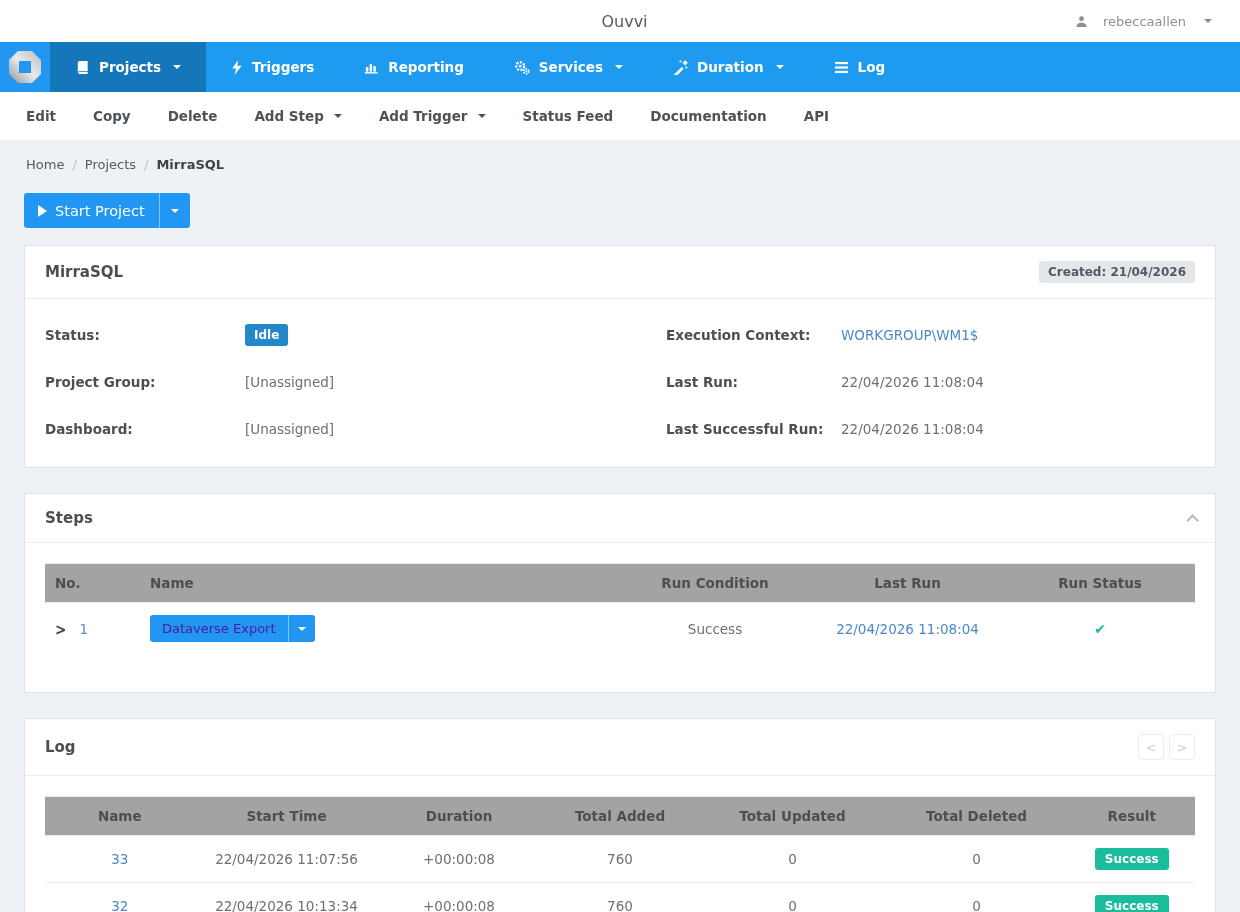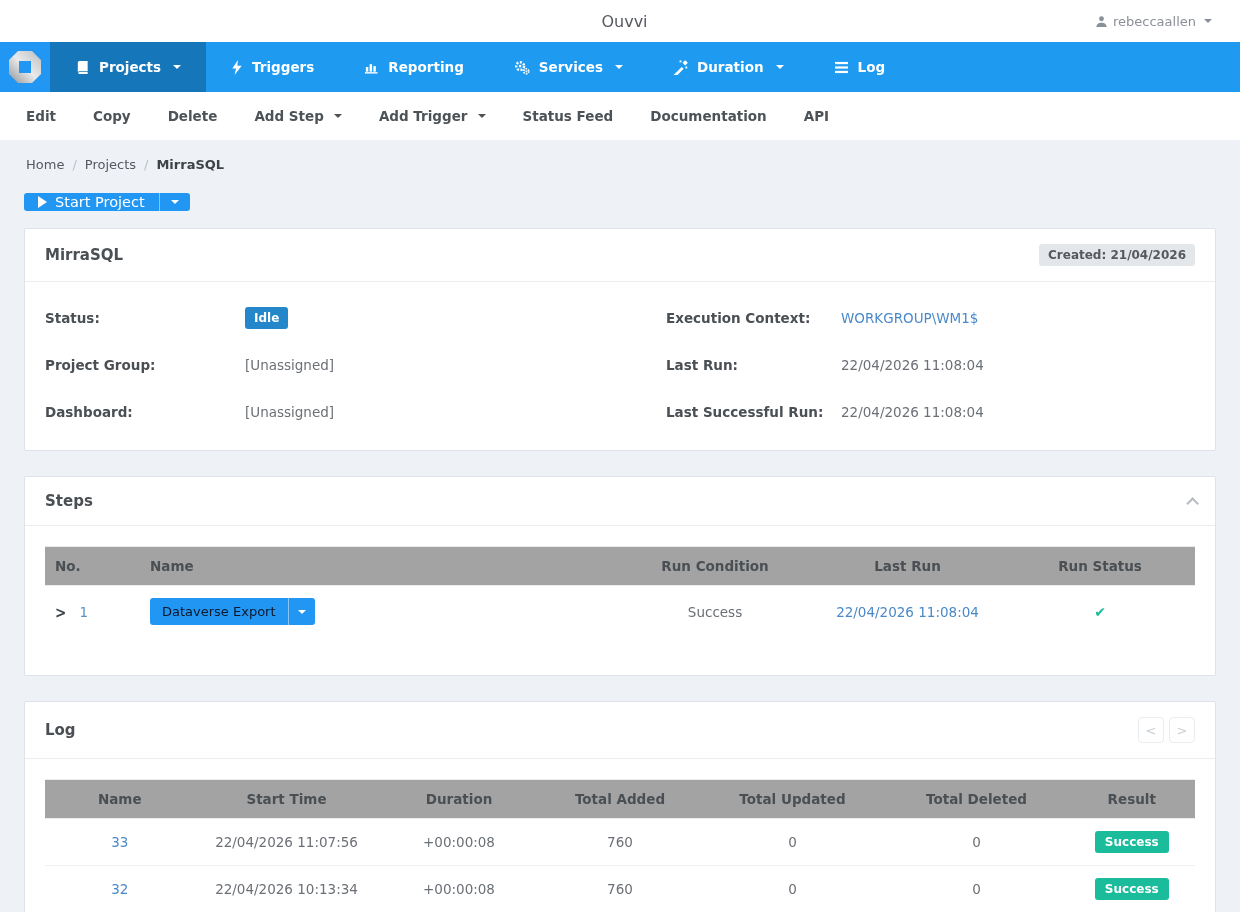--- a/index.html
+++ b/index.html
@@ -14,21 +14,21 @@
   .search-input {
     border:none; outline:none; width:420px; padding:0 0 0 13px;
     font-family:inherit; font-size:15px; color:#55595f; background:transparent;
   }
   .search-input::placeholder { color:#a9b0b8; }
   .app-title {
     position:absolute; left:9px; right:0; text-align:center;
     font-size:16px; color:#55595f; pointer-events:none;
   }
   .user-menu {
-    margin-left:auto; display:flex; align-items:center; gap:5px;
+    margin-left:auto; display:flex; align-items:center; gap:15px;
     padding-right:28px; color:#8a9097; font-size:13px; cursor:pointer; z-index:2;
   }
   .caret-down {
     display:inline-block; width:0; height:0;
     border-left:4px solid transparent; border-right:4px solid transparent;
     border-top:4px solid currentColor; margin-left:3px;
   }
 
   
   .navbar { height:50px; background:#1e9bf0; display:flex; align-items:stretch; }
@@ -49,21 +49,21 @@
   
   .content { padding:16px 24px 0; }
 
   .breadcrumb { display:flex; align-items:center; font-size:13px; margin:1px 0 0 2px; }
   .crumb { color:#55595f; cursor:pointer; }
   .crumb-sep { color:#b9c0c7; margin:0 8px; }
   .crumb.current { font-weight:bold; color:#3e4348; cursor:default; }
 
   
   .start-row { margin:21px 0 17px; }
-  .btn-split { display:inline-flex; height:18px; cursor:pointer; }
+  .btn-split { display:inline-flex; height:35px; cursor:pointer; }
   .btn-main {
     display:flex; align-items:center; gap:8px; background:#2196f3; color:#fff;
     font-size:14.5px; padding:0 14px; border-radius:3px 0 0 3px;
   }
   .play-icon {
     display:inline-block; width:0; height:0;
     border-top:6px solid transparent; border-bottom:6px solid transparent;
     border-left:9px solid #fff;
   }
   .btn-caret {
@@ -122,21 +122,21 @@
 
   
   .steps-table .col-no { width:95px; }
   .steps-table .col-cond { width:190px; }
   .steps-table .col-lastrun { width:195px; }
   .steps-table .col-status { width:190px; }
   .row-expander { font-weight:bold; color:#3e4348; margin-right:9px; cursor:pointer; display:inline-block; transform:scaleY(1.15); }
   .step-no { color:#5d93c4; }
   .btn-step { display:inline-flex; height:27px; cursor:pointer; }
   .btn-step-main {
-    display:flex; align-items:center; background:#2196f3; color:#0f172a;
+    display:flex; align-items:center; background:#2196f3; color:#4c1d95;
     font-size:13px; padding:0 12px; border-radius:3px 0 0 3px;
   }
   .btn-step-caret {
     display:flex; align-items:center; background:#2196f3; padding:0 9px;
     border-left:1px solid rgba(255,255,255,0.45); border-radius:0 3px 3px 0;
   }
   .btn-step-caret .caret-down { border-top-color:#fff; margin:0; }
   .check-icon { color:#1abc9c; font-weight:bold; font-size:14px; }
 
   

